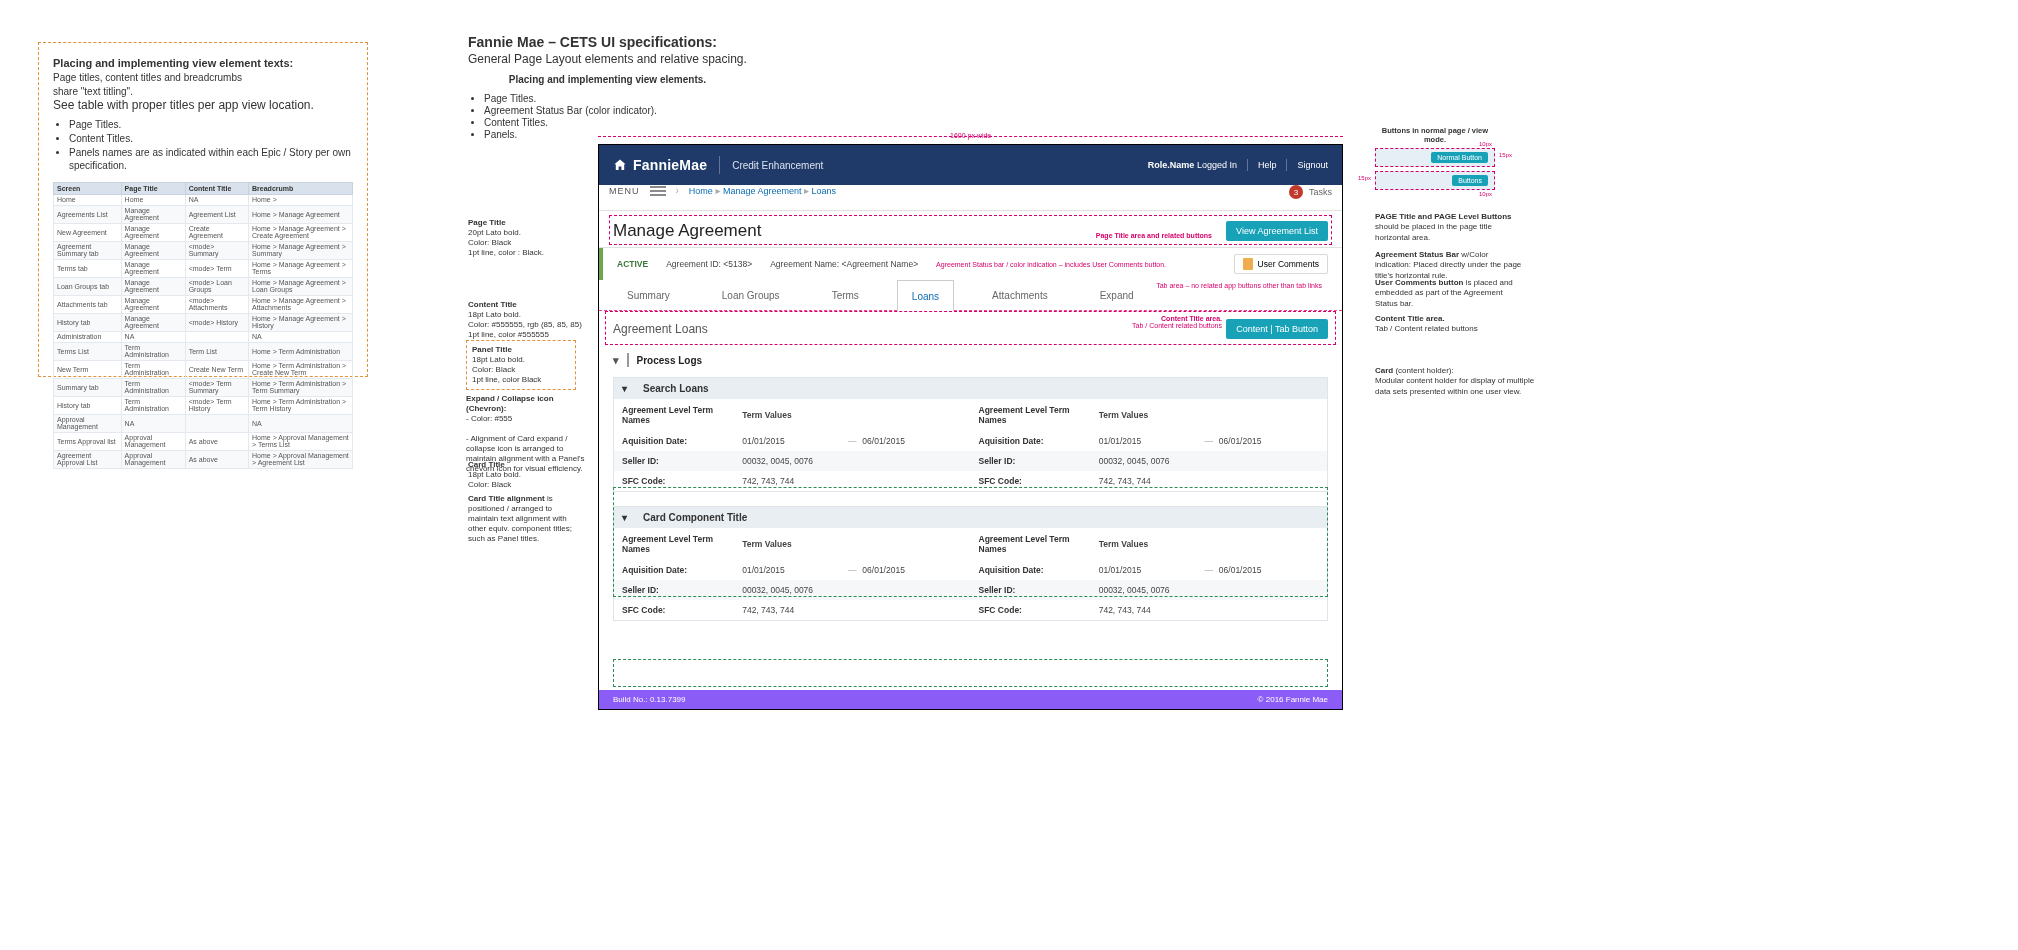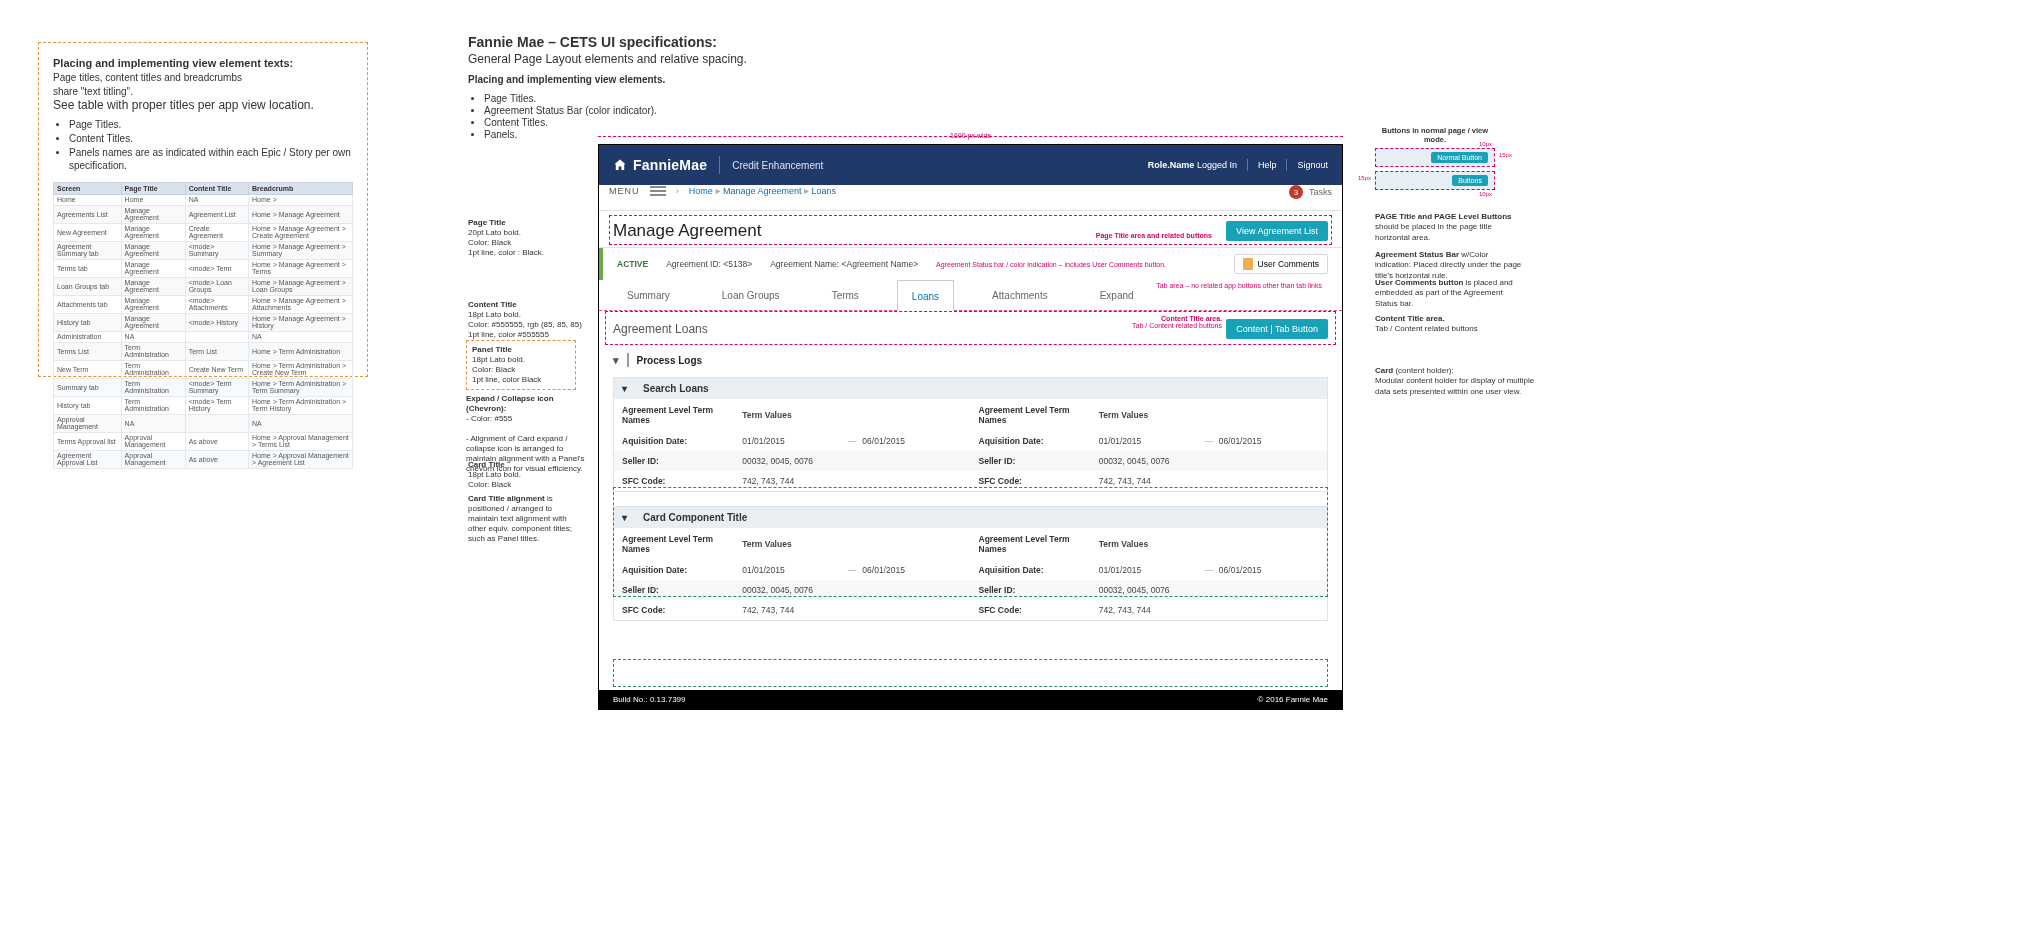--- a/index.html
+++ b/index.html
@@ -22,21 +22,21 @@
 .titles-table th { background: #d9e2ec; color: #333; text-align: left; padding: 2px 3px; border: 1px solid #c7d2de; font-weight: bold; }
 .titles-table td { padding: 1.5px 3px; border: 1px solid #e4e9ef; color: #555; }
 .titles-table tr:nth-child(even) td { background: #f7f9fb; }
 
 
 .center-head { position: absolute; left: 458px; top: 24px; }
 .center-head h2 { font-size: 14px; font-weight: bold; }
 .center-head .sub { font-size: 12px; margin-top: 2px; }
 .center-head ul { margin: 8px 0 0 16px; font-size: 10px; }
 .center-head li { margin-bottom: 1px; }
-.center-head .lead { font-size: 10px; font-weight: bold; margin-top: 8px; }
+.center-head .lead { font-size: 10px; font-weight: bold; margin-top: 8px; text-align: center; }
 
 
 .note { position: absolute; font-size: 8px; color: #333; line-height: 1.25; }
 .note .t { font-weight: bold; display: block; }
 .magenta { color: #d6006c; }
 .note-box { border: 1px dashed #e69138; padding: 4px 5px; }
 
 
 .rnote { position: absolute; font-size: 8px; line-height: 1.3; }
 
@@ -92,21 +92,21 @@
 .grid2 { display: flex; }
 .col { flex: 1; }
 .row { display: flex; font-size: 8.5px; padding: 5px 8px; align-items: center; }
 .row:nth-child(odd) { background: #f6f7f9; }
 .th { font-weight: bold; background: #fff !important; padding: 6px 8px; color: #333; }
 .lbl { flex: 1.2; font-weight: bold; color: #333; }
 .val { flex: 1; color: #444; text-align: left; }
 .dash { flex: 0.2; color: #aaa; text-align: center; }
 .val2 { flex: 1; color: #444; }
 
-.app-footer { position: absolute; bottom: 0; left: 0; right: 0; background: #000000; color: #fff; font-size: 8px; padding: 5px 14px; display: flex; justify-content: space-between; }
+.app-footer { position: absolute; bottom: 0; left: 0; right: 0; background: #8b5cf6; color: #fff; font-size: 8px; padding: 5px 14px; display: flex; justify-content: space-between; }
 
 
 .guide { position: absolute; border: 1px dashed #d6006c; pointer-events: none; }
 .guide-green { position: absolute; border: 1px dashed #2e8b57; pointer-events: none; }
 .width-label { position: absolute; font-size: 7px; color: #d6006c; }
 
 
 .btn-modes { position: absolute; left: 1365px; top: 116px; width: 120px; }
 .btn-modes .lab { font-size: 7.5px; text-align: center; font-weight: bold; margin-bottom: 4px; }
 .btn-row { background: #e6eef6; margin-bottom: 4px; padding: 3px 6px; display: flex; justify-content: flex-end; border: 1px dashed #d6006c; position: relative; }

